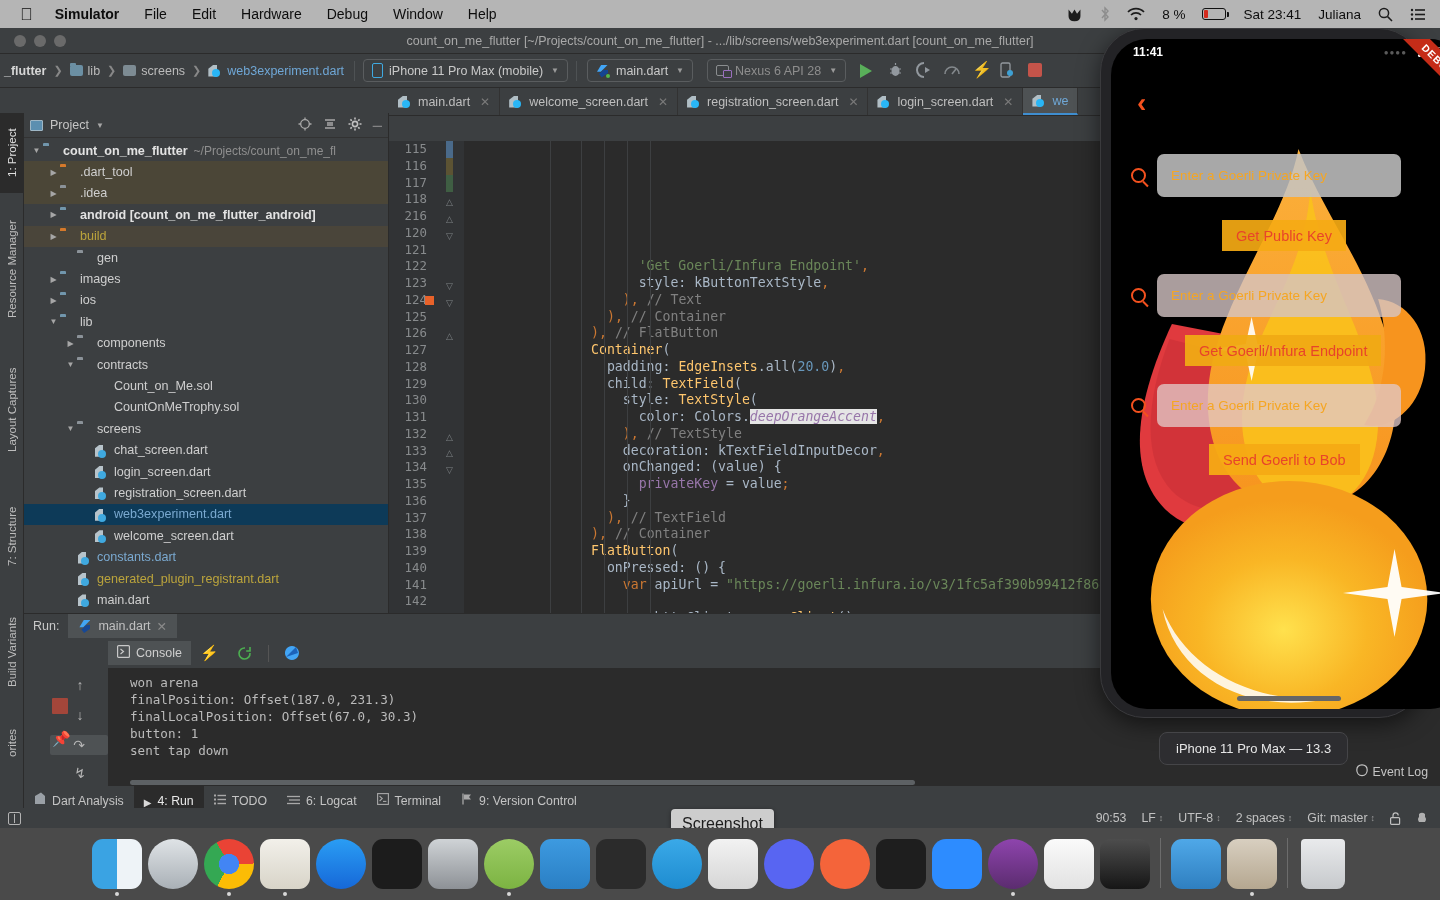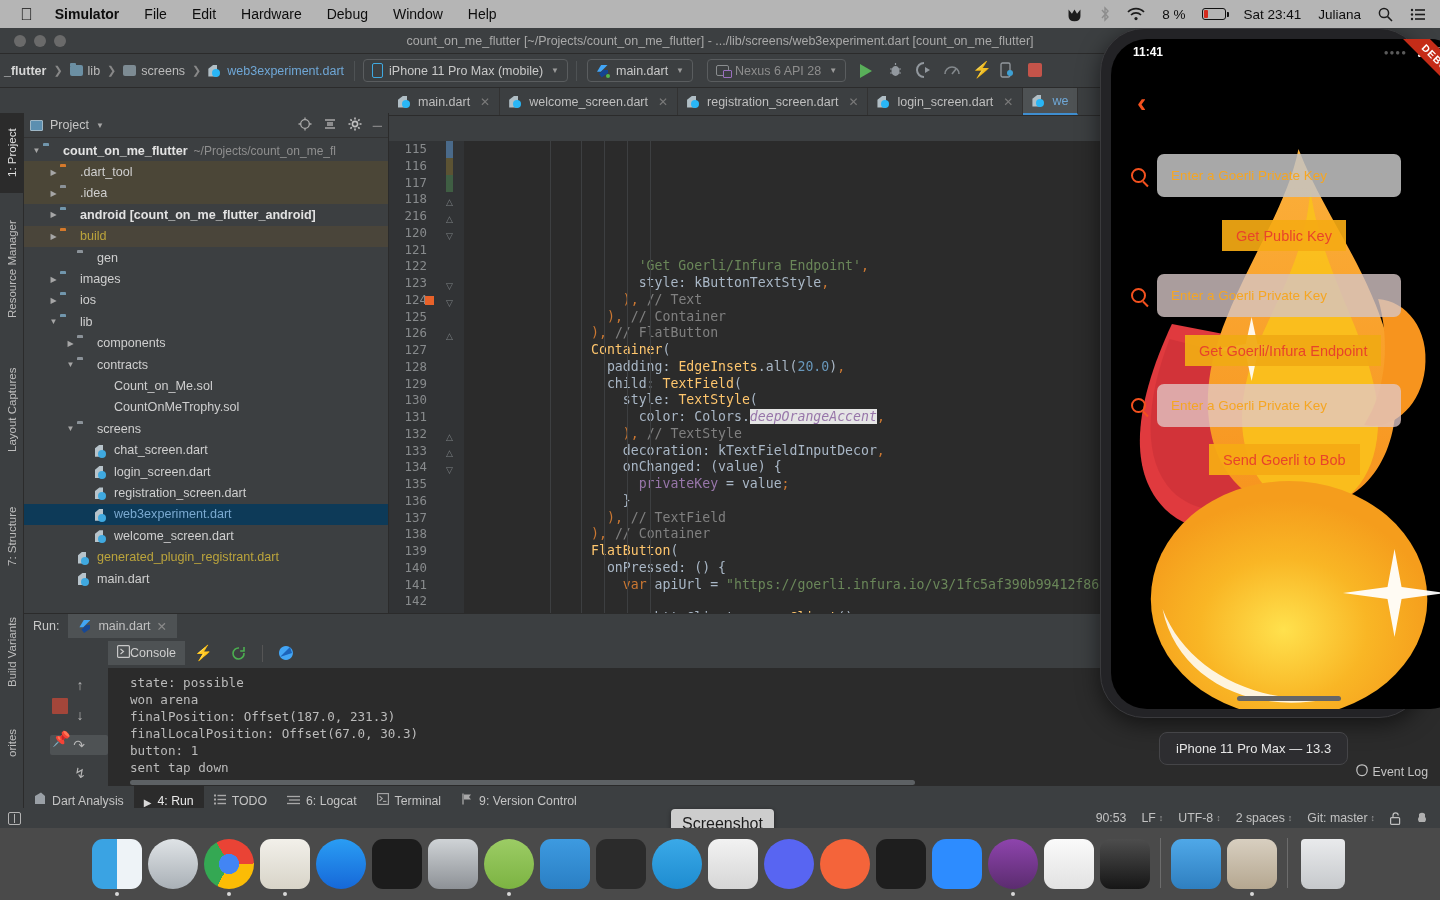--- a/index.html
+++ b/index.html
@@ -129,21 +129,21 @@
   .guide { position:absolute; top:0; bottom:0; width:1px; background:#3d3f41; }
   .errmark{position:absolute;left:36px;width:9px;height:9px;background:#e8622a;}
 
   
   .runpanel { position:absolute; left:24px; right:0; bottom:37px; height:178px; background:#3c3f41; border-top:1px solid #2b2b2b;}
   .runtabrow { height:24px; display:flex; align-items:center; background:#3c3f41; font-size:12.5px; color:#c0c0c0; }
   .runtabrow .lab { padding:0 9px; color:#c9c9c9; }
   .runtabrow .rt { display:flex; align-items:center; gap:6px; height:24px; padding:0 10px; background:#4e5254; }
   .runtabrow .rt .x { color:#8a8a8a; }
   .conbar { height:30px; display:flex; align-items:center; gap:0; background:#3c3f41; padding-left:8px;}
-  .conbar .cbtn { display:flex; align-items:center; gap:0; height:24px; padding:0 9px; font-size:12.5px; color:#cfcfcf;}
+  .conbar .cbtn { display:flex; align-items:center; gap:6px; height:24px; padding:0 9px; font-size:12.5px; color:#cfcfcf;}
   .conbar .cbtn.sel { background:#4e5254; }
   .console { position:absolute; left:84px; right:0; top:54px; bottom:0; background:#2b2b2b; overflow:hidden;
              font-family:"DejaVu Sans Mono", monospace; font-size:12.6px; line-height:17px; color:#bbbbbb; padding:6px 0 0 22px;}
   .consideL { position:absolute; left:0; top:54px; bottom:0; width:84px; background:#3c3f41; }
   .consideL .gb { width:84px; display:flex; justify-content:center; margin-top:9px; color:#b5b5b5; font-size:14px;}
   .runleftico { position:absolute; left:28px; top:30px; width:16px; height:16px; background:#b5483a; opacity:.85; border-radius:1px;}
   .pin { position:absolute; left:28px; top:62px; color:#c9c9c9; font-size:15px; }
   .hscroll { position:absolute; left:106px; right:0; bottom:6px; height:5px; }
   .hscroll i { display:block; height:5px; width:785px; background:#5d6164; border-radius:3px;}
 
@@ -509,20 +509,25 @@
           </div>
           <div class="row sel" style="padding-left: 57px;">
             <span class="arr"></span>
             <span class="ic"><i class="icdart"></i></span>
             <span class="lbl blue">web3experiment.dart</span>
           </div>
           <div class="row" style="padding-left: 57px;">
             <span class="arr"></span>
             <span class="ic"><i class="icdart"></i></span>
             <span class="lbl">welcome_screen.dart</span>
+          </div>
+          <div class="row" style="padding-left: 40px;">
+            <span class="arr"></span>
+            <span class="ic"><i class="icdart"></i></span>
+            <span class="lbl blue">constants.dart</span>
           </div>
           <div class="row" style="padding-left: 40px;">
             <span class="arr"></span>
             <span class="ic"><i class="icdart"></i></span>
             <span class="lbl yellow">generated_plugin_registrant.dart</span>
           </div>
           <div class="row" style="padding-left: 40px;">
             <span class="arr"></span>
             <span class="ic"><i class="icdart"></i></span>
             <span class="lbl">main.dart</span>
@@ -634,21 +639,20 @@
       </div>
       <div class="consideL">
         <div class="runleftico"></div>
         <div class="pin">📌</div>
         <div class="gb" style="margin-left:28px;width:auto">↑</div>
         <div class="gb" style="margin-left:28px;width:auto;margin-top:14px">↓</div>
         <div class="gb" style="margin-left:26px;width:auto;margin-top:12px;background:#4e5254;padding:2px 4px;border-radius:2px">↷</div>
         <div class="gb" style="margin-left:28px;width:auto;margin-top:10px">↯</div>
       </div>
       <div class="console">
-        <div>   state: possible</div>
         <div>   won arena</div>
         <div>   finalPosition: Offset(187.0, 231.3)</div>
         <div>   finalLocalPosition: Offset(67.0, 30.3)</div>
         <div>   button: 1</div>
         <div>   sent tap down</div>
       </div>
       <div class="hscroll">
           <i></i>
         </div>
     </div>

